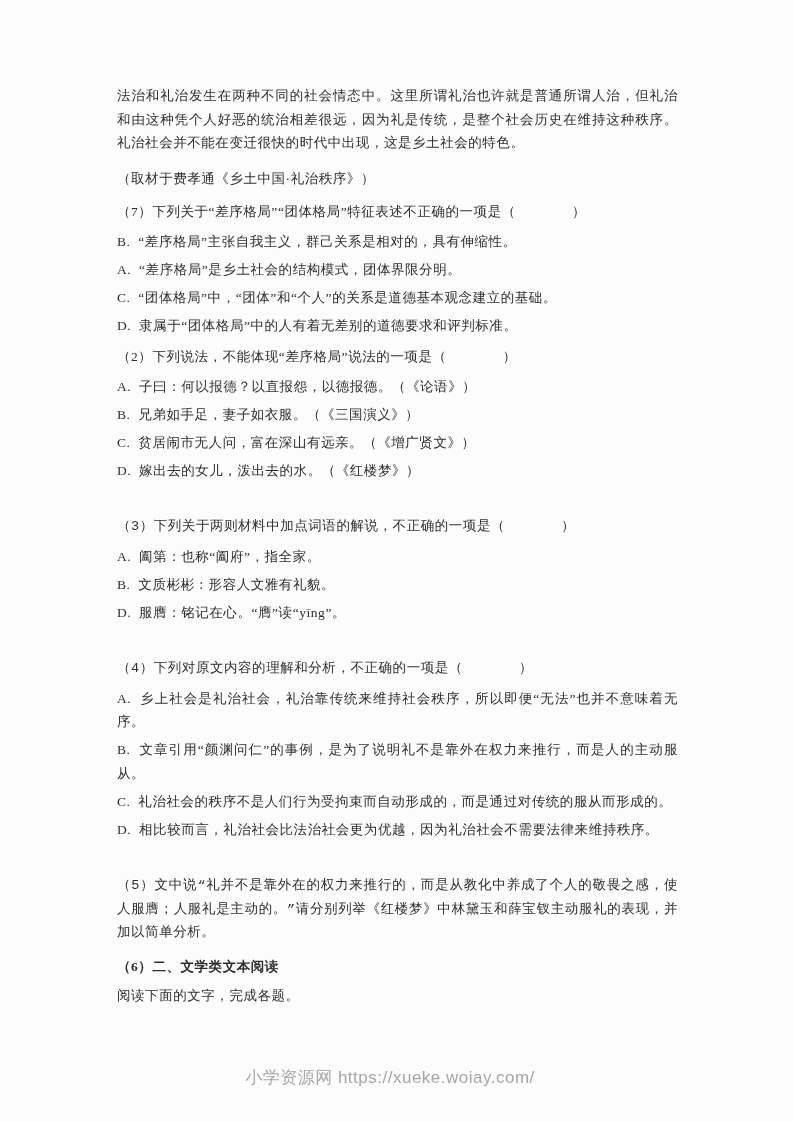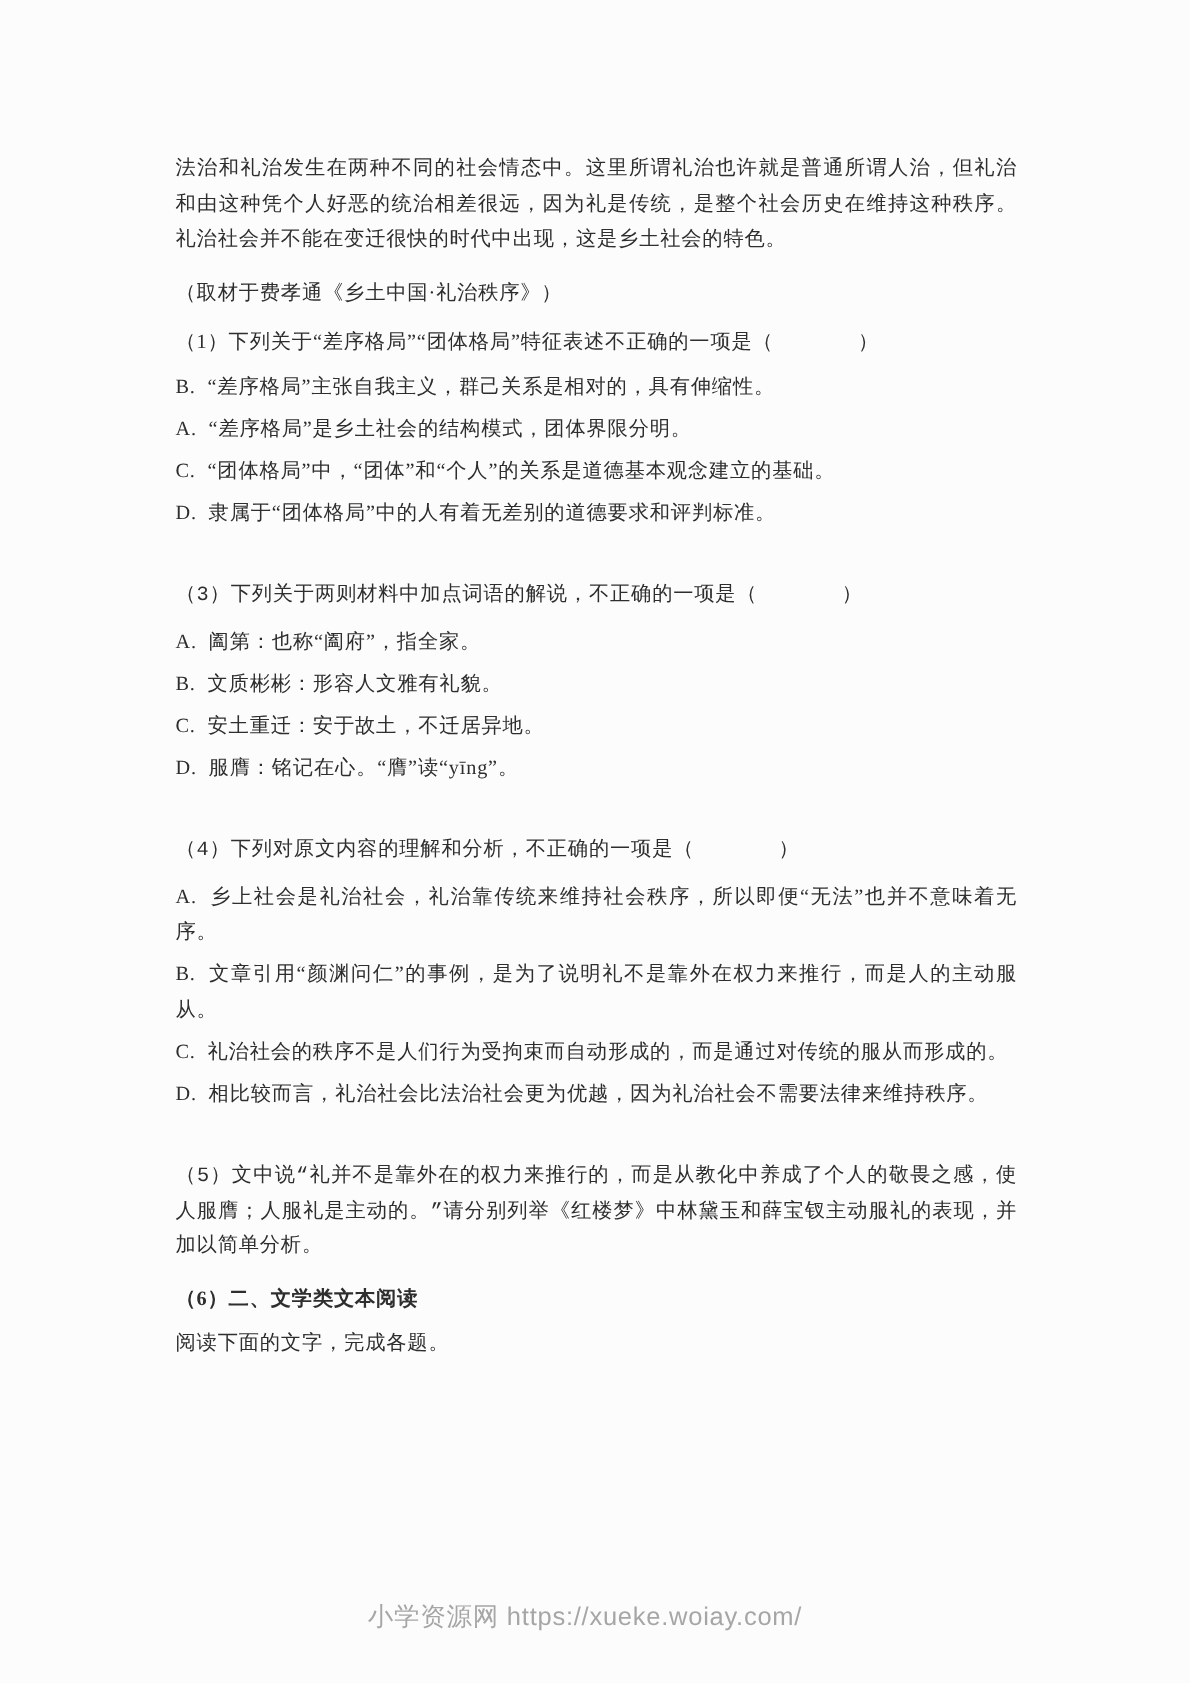--- a/index.html
+++ b/index.html
@@ -14,21 +14,20 @@
     position:relative;
     overflow:hidden;
     font-family:"Liberation Serif","DejaVu Serif",serif;
   }
   .doc{
     position:absolute;
     left:117px;top:84px;
     width:561px;
     color:var(--ink);
     font-size:13.5px;
-    margin-top:16px;
   }
   .para{
     margin:0;
     line-height:23.5px;
     white-space:pre-wrap;
     letter-spacing:0.55px;
     text-align:justify;
   }
   .intro{margin-bottom:12px;}
   .source{margin-bottom:10px;font-family:Liberation Serif, serif;}
@@ -53,33 +52,39 @@
 </head>
 <body>
 
 <main class="doc">
 
   <p class="para intro">法治和礼治发生在两种不同的社会情态中。这里所谓礼治也许就是普通所谓人治，但礼治和由这种凭个人好恶的统治相差很远，因为礼是传统，是整个社会历史在维持这种秩序。礼治社会并不能在变迁很快的时代中出现，这是乡土社会的特色。</p>
 
   <p class="para source">（取材于费孝通《乡土中国·礼治秩序》）</p>
 
   <section>
-    <p class="para stem">（1）下列关于“差序格局”“团体格局”特征表述不正确的一项是（　　　　）</p>
+    <p class="para stem">（7）下列关于“差序格局”“团体格局”特征表述不正确的一项是（　　　　）</p>
     <p class="para option">B.  “差序格局”主张自我主义，群己关系是相对的，具有伸缩性。</p>
     <p class="para option">A.  “差序格局”是乡土社会的结构模式，团体界限分明。</p>
     <p class="para option">C.  “团体格局”中，“团体”和“个人”的关系是道德基本观念建立的基础。</p>
     <p class="para option">D.  隶属于“团体格局”中的人有着无差别的道德要求和评判标准。</p>
   </section>
 
+  <section>
+    <p class="para stem">（2）下列说法，不能体现“差序格局”说法的一项是（　　　　）</p>
+    <p class="para option">A.  子曰：何以报德？以直报怨，以德报德。（《论语》）</p>
+    <p class="para option">B.  兄弟如手足，妻子如衣服。（《三国演义》）</p>
+    <p class="para option">C.  贫居闹市无人问，富在深山有远亲。（《增广贤文》）</p>
+    <p class="para option">D.  嫁出去的女儿，泼出去的水。（《红楼梦》）</p>
+  </section>
 
   <section>
     <p class="para stem gap-before">（3）下列关于两则材料中加点词语的解说，不正确的一项是（　　　　）</p>
     <p class="para option">A.  阖第：也称“阖府”，指全家。</p>
     <p class="para option">B.  文质彬彬：形容人文雅有礼貌。</p>
-    <p class="para option">C.  安土重迁：安于故土，不迁居异地。</p>
     <p class="para option">D.  服膺：铭记在心。“膺”读“yīng”。</p>
   </section>
 
   <section>
     <p class="para stem gap-before">（4）下列对原文内容的理解和分析，不正确的一项是（　　　　）</p>
     <p class="para option">A.  乡上社会是礼治社会，礼治靠传统来维持社会秩序，所以即便“无法”也并不意味着无序。</p>
     <p class="para option">B.  文章引用“颜渊问仁”的事例，是为了说明礼不是靠外在权力来推行，而是人的主动服从。</p>
     <p class="para option">C.  礼治社会的秩序不是人们行为受拘束而自动形成的，而是通过对传统的服从而形成的。</p>
     <p class="para option">D.  相比较而言，礼治社会比法治社会更为优越，因为礼治社会不需要法律来维持秩序。</p>
   </section>

